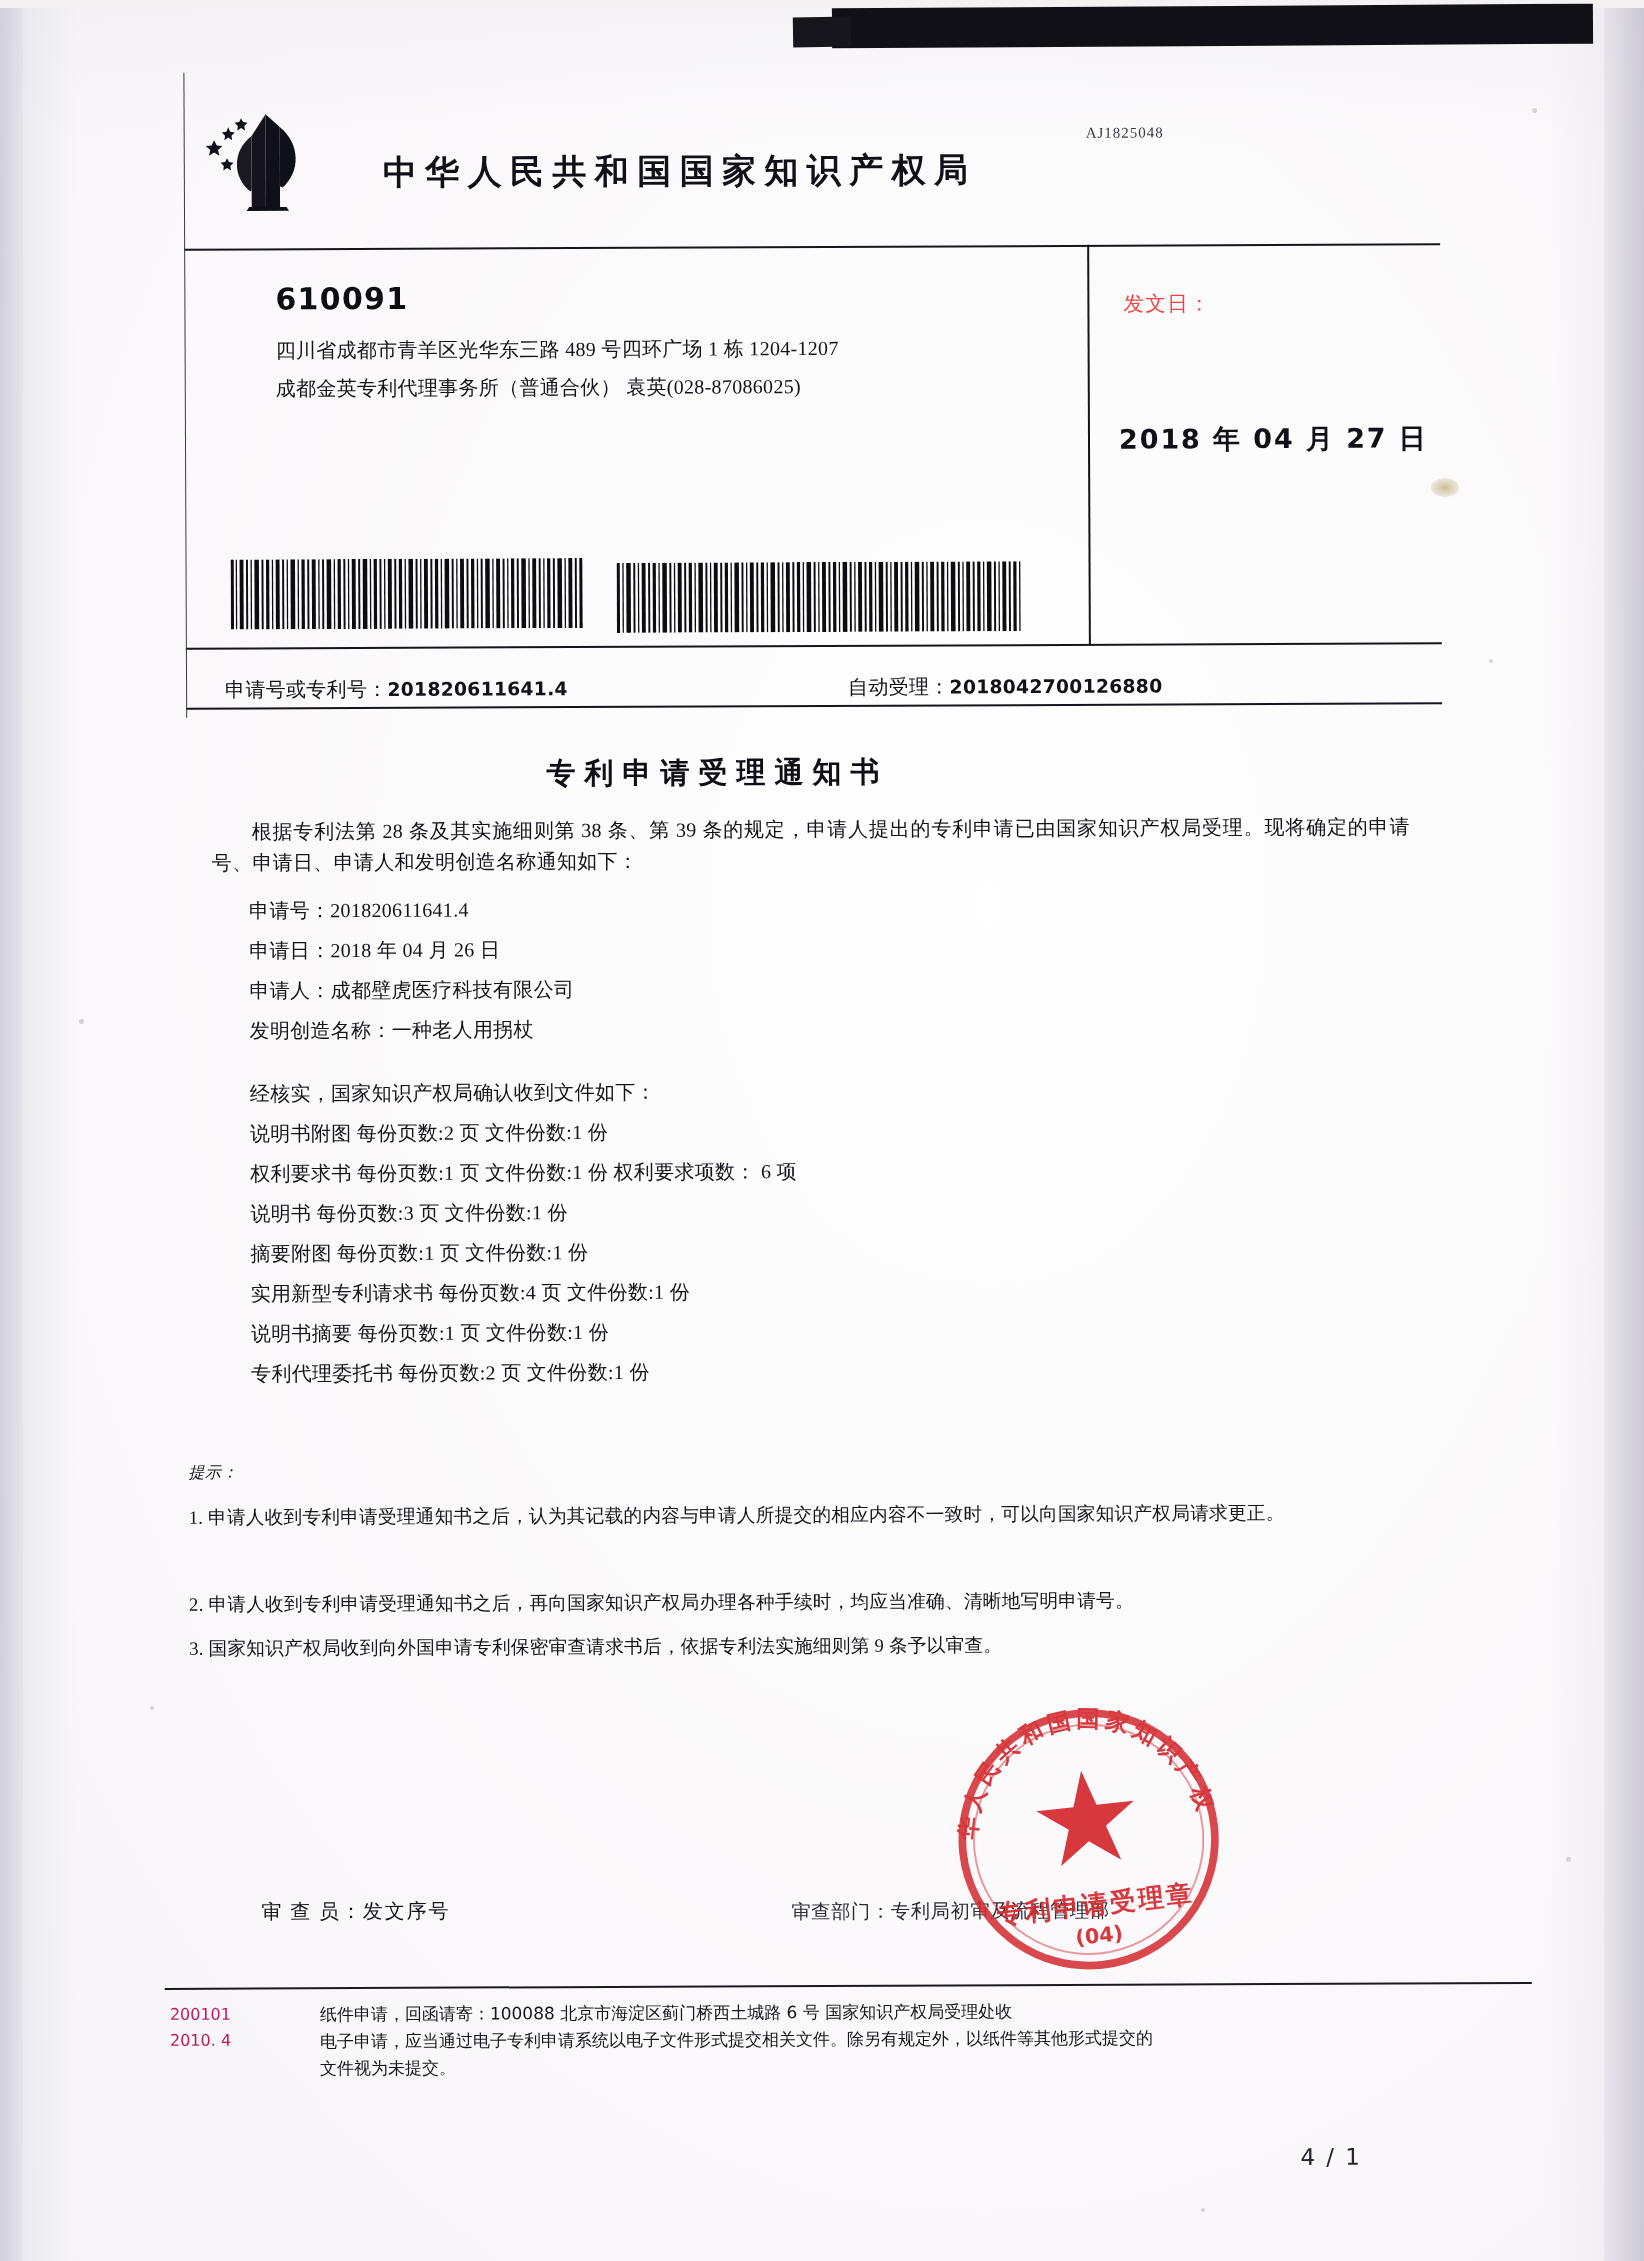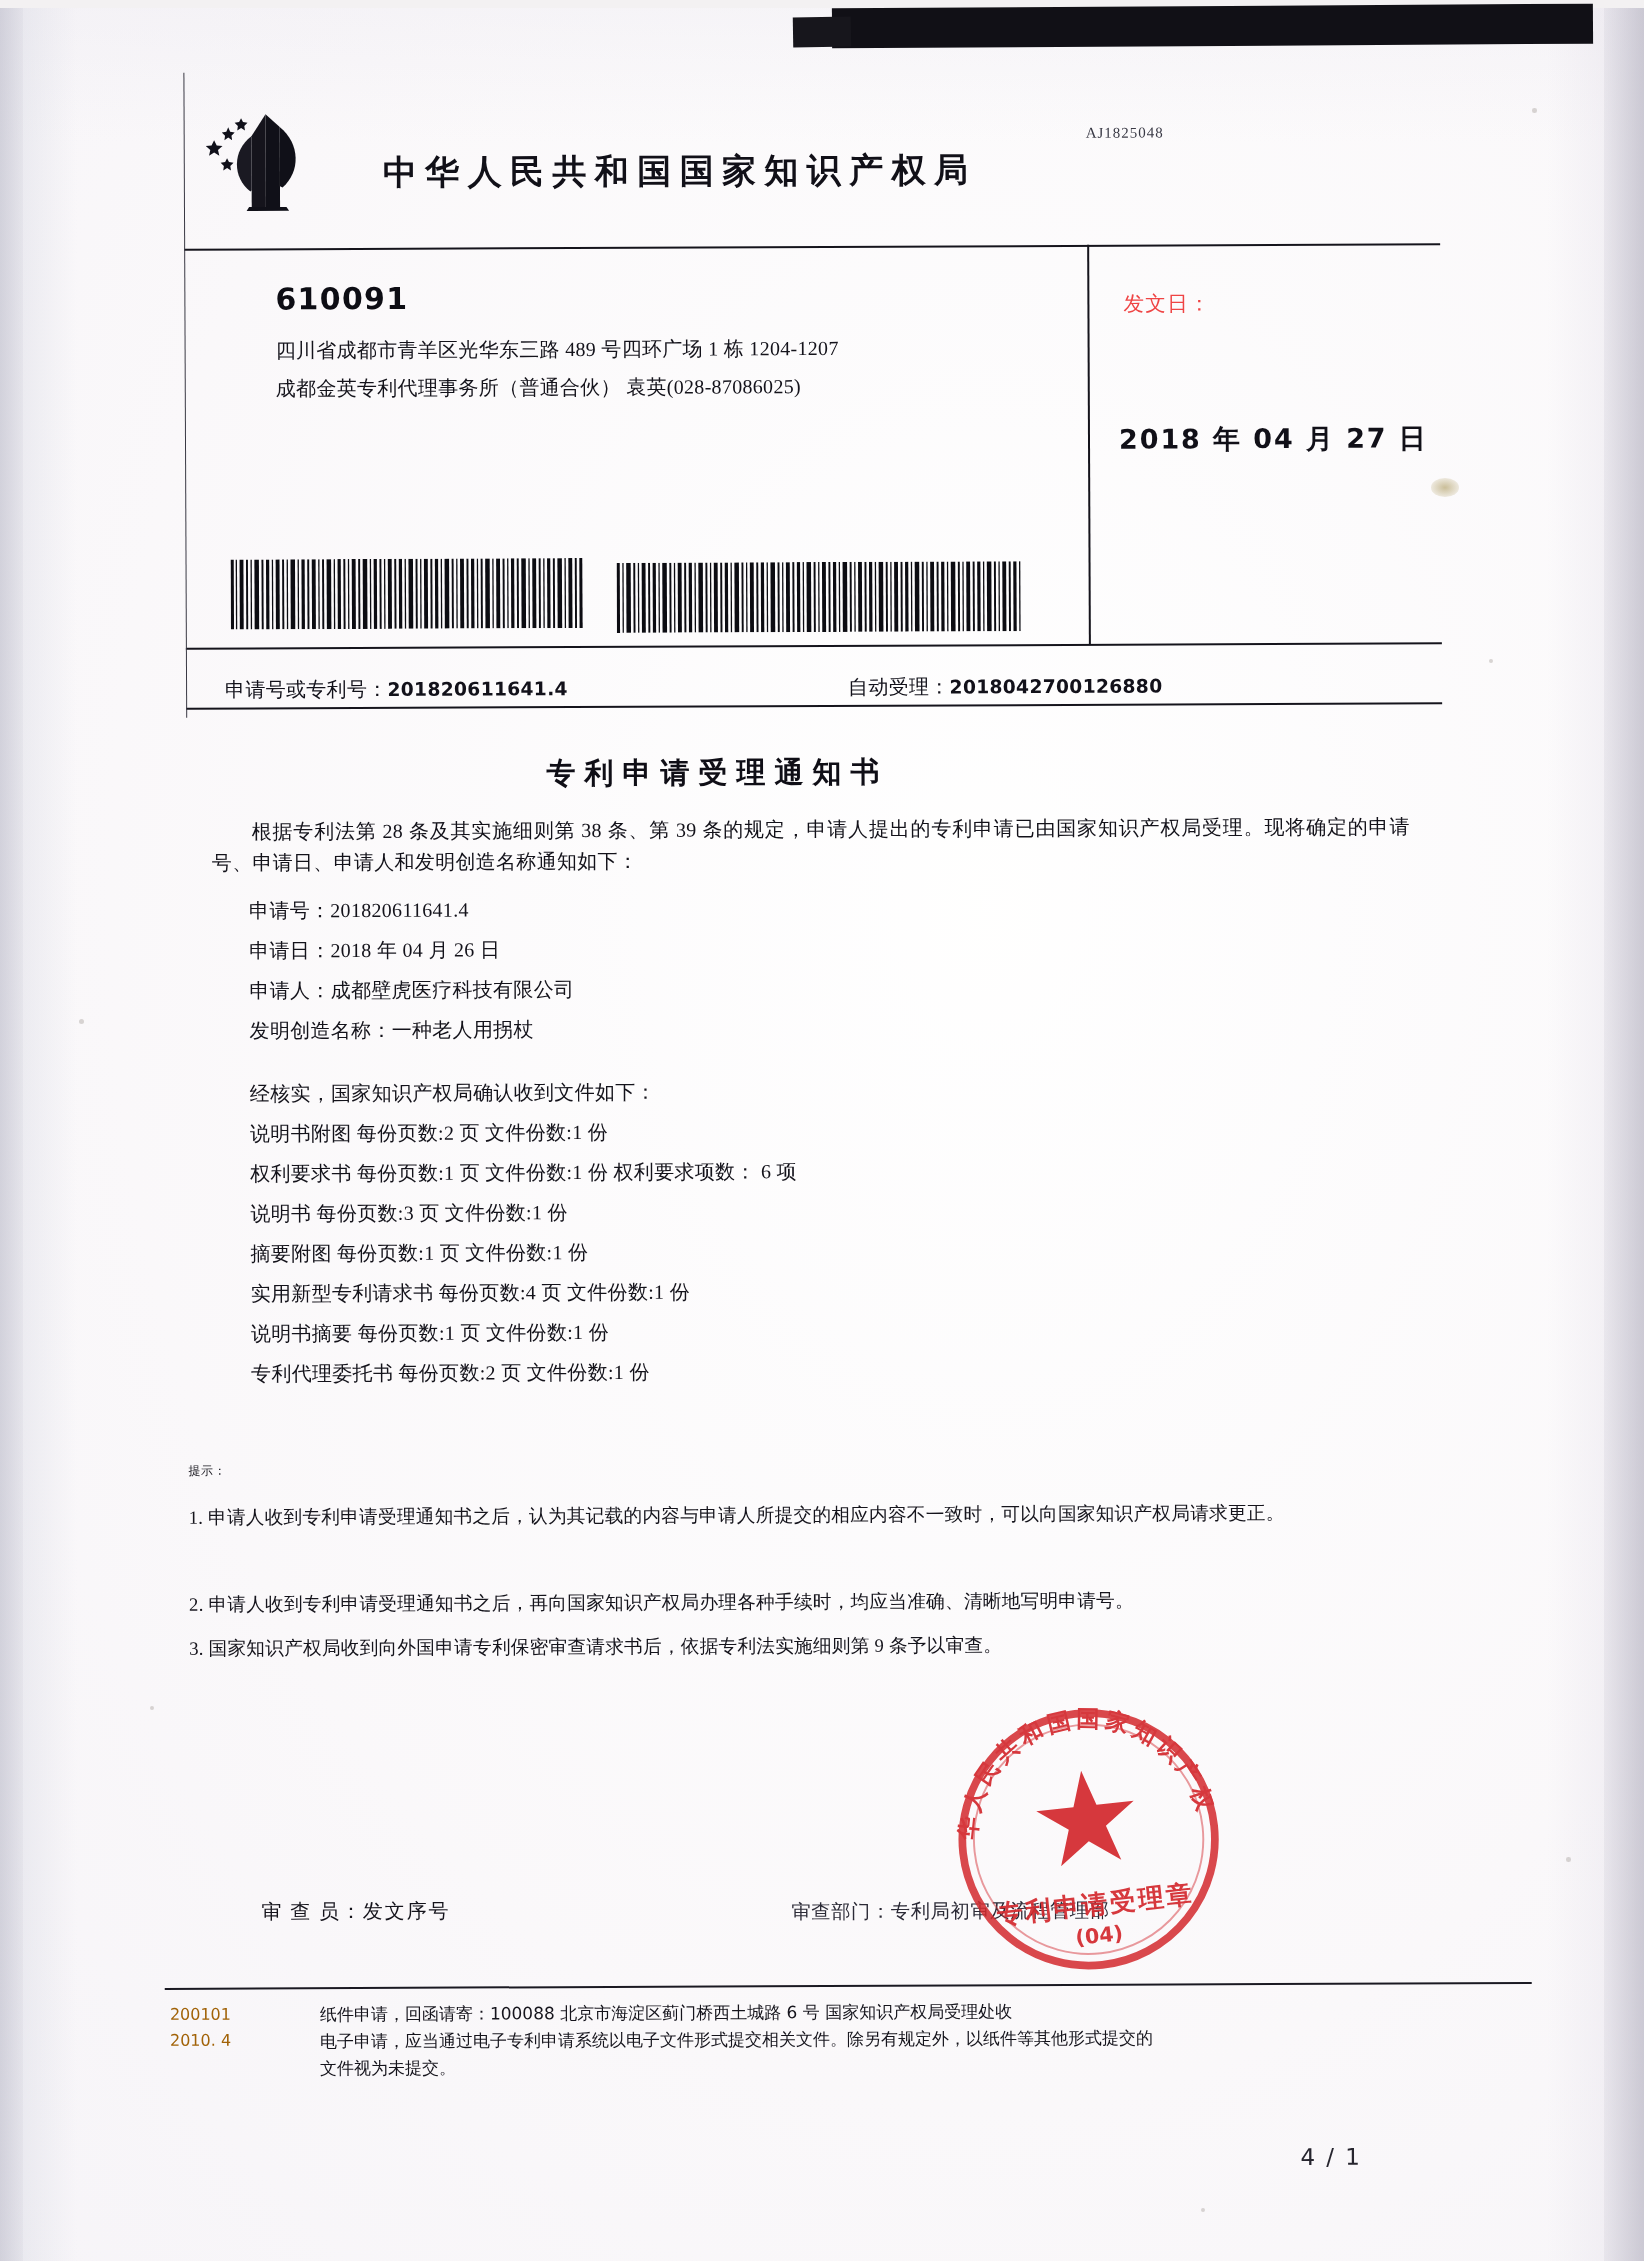--- a/index.html
+++ b/index.html
@@ -226,23 +226,24 @@
     left: 250px; top: 1078px;
     font-size: 20px;
     letter-spacing: 0.3px;
     color: #13121a;
     white-space: nowrap;
   }
 
   .tips-title {
     position: absolute;
     left: 187px; top: 1460px;
-    font-size: 12px;
+    font-size: 16px;
     letter-spacing: 0.6px;
     color: #13121a;
+    font-style: italic;
   }
   .tip {
     position: absolute;
     left: 187px;
     width: 1225px;
     font-size: 18.7px;
     line-height: 30px;
     letter-spacing: 0.2px;
     color: #15141c;
     text-align: justify;
@@ -279,21 +280,21 @@
     left: 161px; top: 1985px;
     width: 1367px; height: 1.9px;
     background: #1a1922;
   }
   .foot-code {
     position: absolute;
     left: 166px; top: 1999px;
     font-family: "DejaVu Sans", sans-serif;
     font-size: 16px;
     line-height: 26px;
-    color: #a16207;
+    color: #be185d;
   }
   .foot-text {
     position: absolute;
     left: 316px; top: 1999px;
     width: 1199px;
     font-family: "DejaVu Sans", sans-serif;
     font-size: 17px;
     line-height: 27px;
     color: #15141c;
   }

